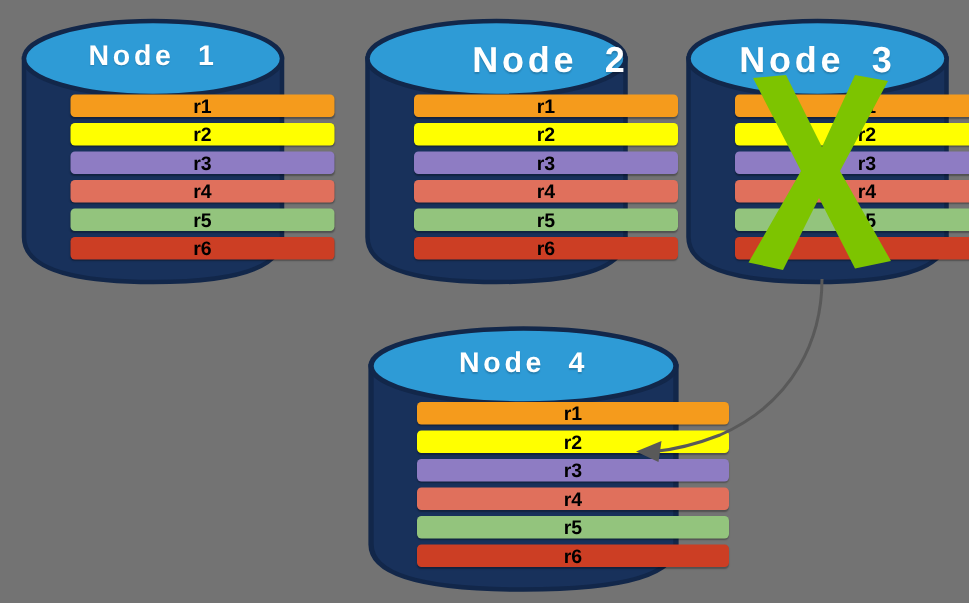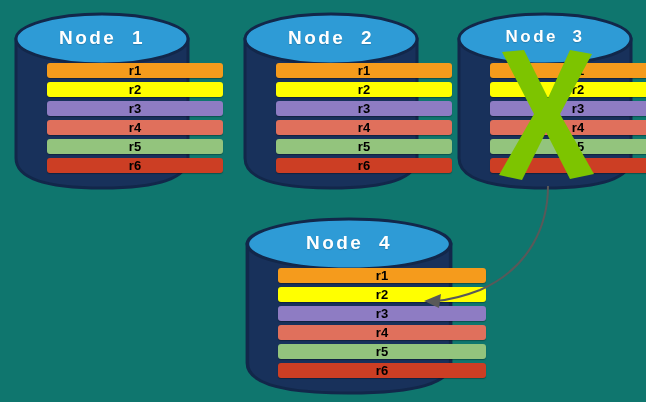--- a/index.html
+++ b/index.html
@@ -4,21 +4,21 @@
 <style>
   html, body {
     margin: 0;
     padding: 0;
     background: #ffffff;
   }
   #canvas {
     position: relative;
     width: 646px;
     height: 402px;
-    background: #0f766e;
+    background: #737373;
     overflow: hidden;
     font-family: "Liberation Sans", sans-serif;
   }
 
   
   .node {
     position: absolute;
   }
   .node-body {
     position: absolute;
@@ -118,21 +118,21 @@
     </div>
   </div>
 
   <div class="node" style="left:243px; top:8px; width:176px; height:182px;">
     <div class="node-body">
       <svg viewBox="0 0 176 182" preserveAspectRatio="none">
         <path d="M2,31 L2,150 Q2,180 88,180 Q174,180 174,150 L174,31 Z" fill="#18315B" stroke="#12274A" stroke-width="3"></path>
         <ellipse cx="88" cy="31" rx="86" ry="25" fill="#2E9BD6" stroke="#12274A" stroke-width="3"></ellipse>
       </svg>
     </div>
-    <div class="node-title" style="top:19px; font-size:19px;">Node  2</div>
+    <div class="node-title" style="top:19px; font-size:24px;text-align:right;">Node  2</div>
     <div class="rows" style="top:55px; padding:0 33px; gap:4px;">
       <div class="row" style="height:15px; font-size:13px; background:#F59B1C;">
         <span>r1</span>
       </div>
       <div class="row" style="height:15px; font-size:13px; background:#FFFF00;">
         <span>r2</span>
       </div>
       <div class="row" style="height:15px; font-size:13px; background:#8E7CC3;">
         <span>r3</span>
       </div>
@@ -148,21 +148,21 @@
     </div>
   </div>
 
   <div class="node" style="left:457px; top:8px; width:176px; height:182px;">
     <div class="node-body">
       <svg viewBox="0 0 176 182" preserveAspectRatio="none">
         <path d="M2,31 L2,150 Q2,180 88,180 Q174,180 174,150 L174,31 Z" fill="#18315B" stroke="#12274A" stroke-width="3"></path>
         <ellipse cx="88" cy="31" rx="86" ry="25" fill="#2E9BD6" stroke="#12274A" stroke-width="3"></ellipse>
       </svg>
     </div>
-    <div class="node-title" style="top:19px; font-size:17px;">Node  3</div>
+    <div class="node-title" style="top:19px; font-size:24px;">Node  3</div>
     <div class="rows" style="top:55px; padding:0 33px; gap:4px;">
       <div class="row" style="height:15px; font-size:13px; background:#F59B1C;">
         <span>r1</span>
       </div>
       <div class="row" style="height:15px; font-size:13px; background:#FFFF00;">
         <span>r2</span>
       </div>
       <div class="row" style="height:15px; font-size:13px; background:#8E7CC3;">
         <span>r3</span>
       </div>

